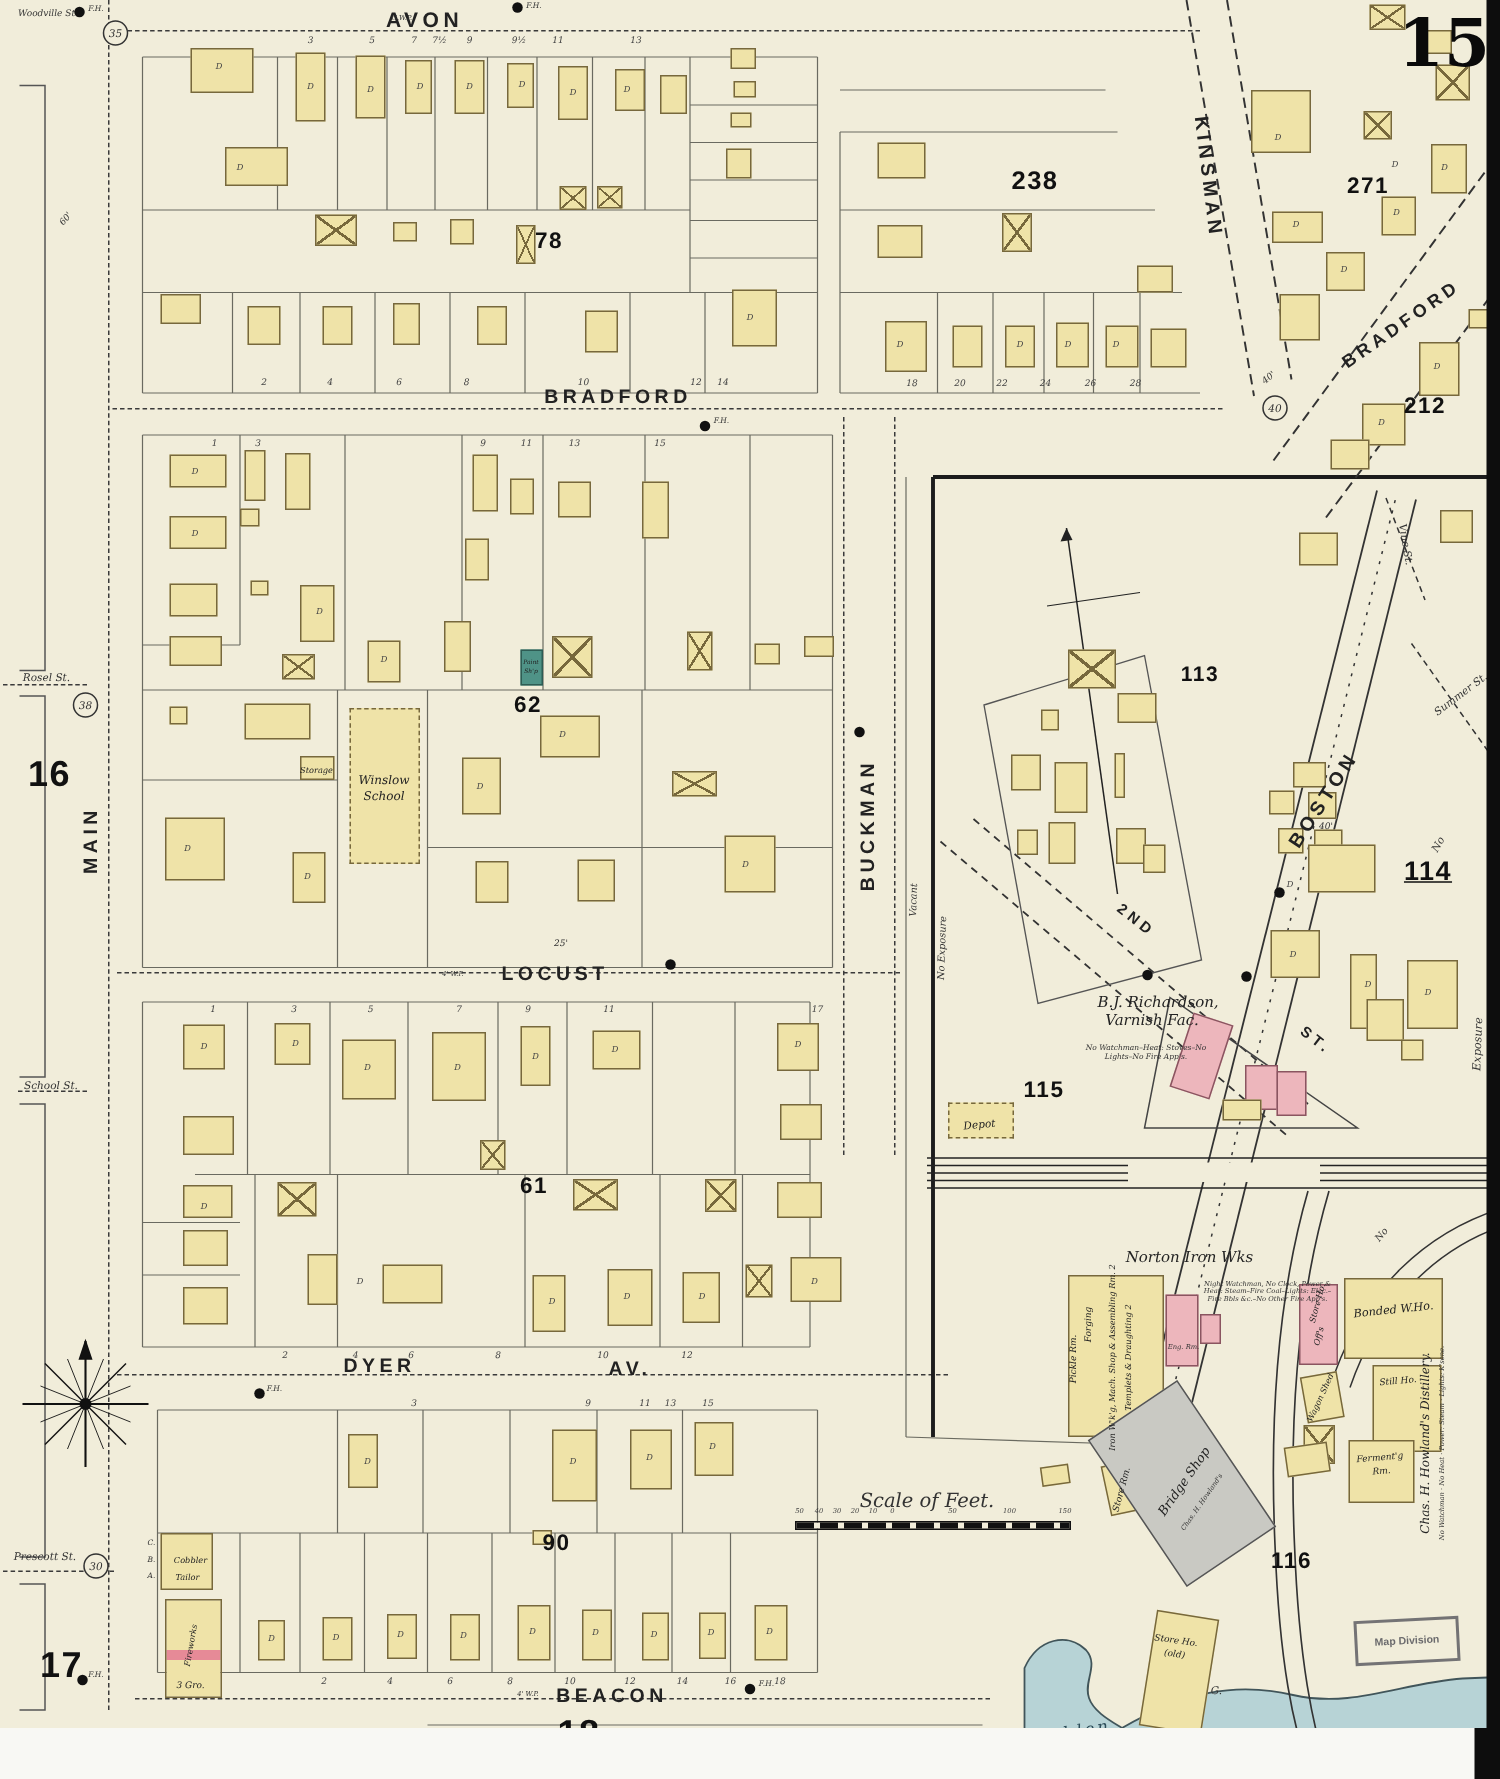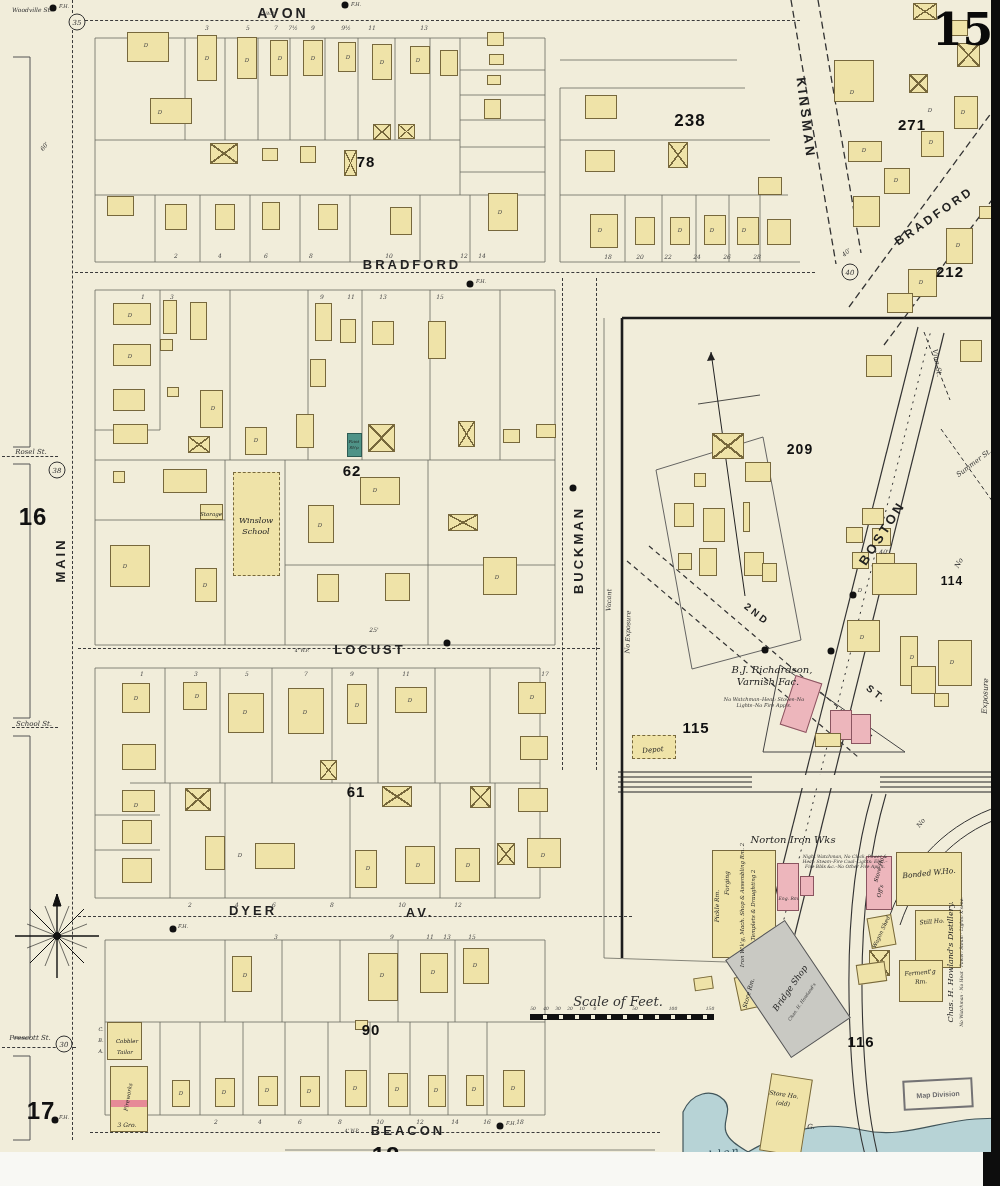--- a/index.html
+++ b/index.html
@@ -421,22 +421,22 @@
     <div class="lb sm" style="left: 937px; top: 363px; font-size: 7px; --r: 80deg;">Vine St.</div>
     <div class="lb sm" style="left: 30px; top: 1038px; font-size: 7px; --r: 0deg;">Prescott St.</div>
     <div class="lb sm" style="left: 34px; top: 724px; font-size: 7px; --r: 0deg;">School St.</div>
     <div class="lb sm" style="left: 31px; top: 452px; font-size: 7px; --r: 0deg;">Rosel St.</div>
     <div class="lb sm" style="left: 32px; top: 9px; font-size: 6px; --r: 0deg;">Woodville St.</div>
     <div class="lb wtr" style="left: 714px; top: 1155px; font-size: 11px; --r: -10deg;">Malden</div>
     <div class="lb wtr" style="left: 842px; top: 1160px; font-size: 11px; --r: -5deg;">River.</div>
     <div class="lb blk" style="left: 690px; top: 121px; font-size: 17px; --r: 0deg;">238</div>
     <div class="lb blk" style="left: 912px; top: 124px; font-size: 15px; --r: 0deg;">271</div>
     <div class="lb blk" style="left: 950px; top: 271px; font-size: 15px; --r: 0deg;">212</div>
-    <div class="lb blk" style="left: 800px; top: 449px; font-size: 14px; --r: 0deg;">209</div>
-    <div class="lb blk" style="left: 952px; top: 581px; font-size: 12px; --r: 0deg;">114</div>
+    <div class="lb blk" style="left: 800px; top: 449px; font-size: 14px; --r: 0deg;">113</div>
+    <div class="lb blk" style="left: 952px; top: 581px; font-size: 18px; text-decoration: underline; --r: 0deg;">114</div>
     <div class="lb blk" style="left: 696px; top: 727px; font-size: 15px; --r: 0deg;">115</div>
     <div class="lb blk" style="left: 861px; top: 1041px; font-size: 15px; --r: 0deg;">116</div>
     <div class="lb blk" style="left: 366px; top: 161px; font-size: 15px; --r: 0deg;">78</div>
     <div class="lb blk" style="left: 352px; top: 470px; font-size: 15px; --r: 0deg;">62</div>
     <div class="lb blk" style="left: 356px; top: 791px; font-size: 15px; --r: 0deg;">61</div>
     <div class="lb blk" style="left: 371px; top: 1029px; font-size: 15px; --r: 0deg;">90</div>
     <div class="lb blk" style="left: 33px; top: 517px; font-size: 24px; --r: 0deg;">16</div>
     <div class="lb blk" style="left: 41px; top: 1111px; font-size: 24px; --r: 0deg;">17</div>
     <div class="lb blk" style="left: 386px; top: 1156px; font-size: 24px; --r: 0deg;">18</div>
     <div class="lb scr" style="left: 256px; top: 520px; font-size: 8px; --r: 0deg;">Winslow</div>

